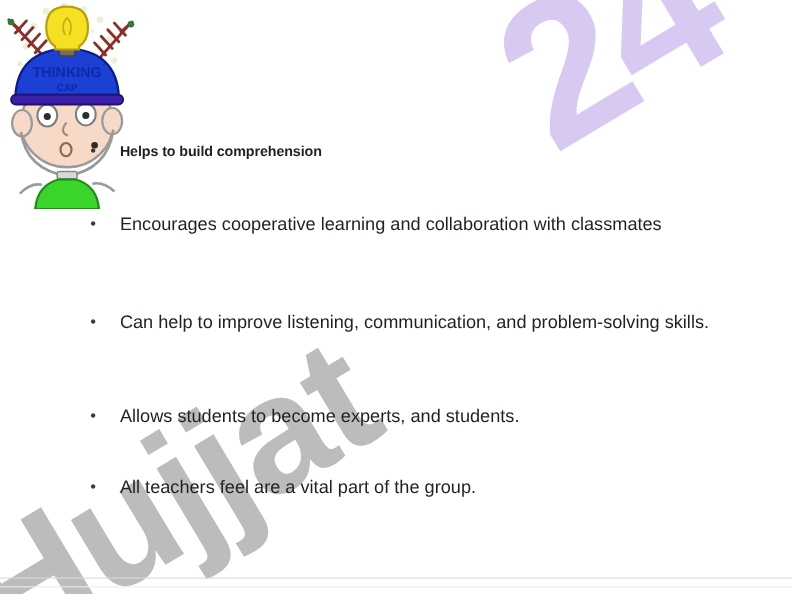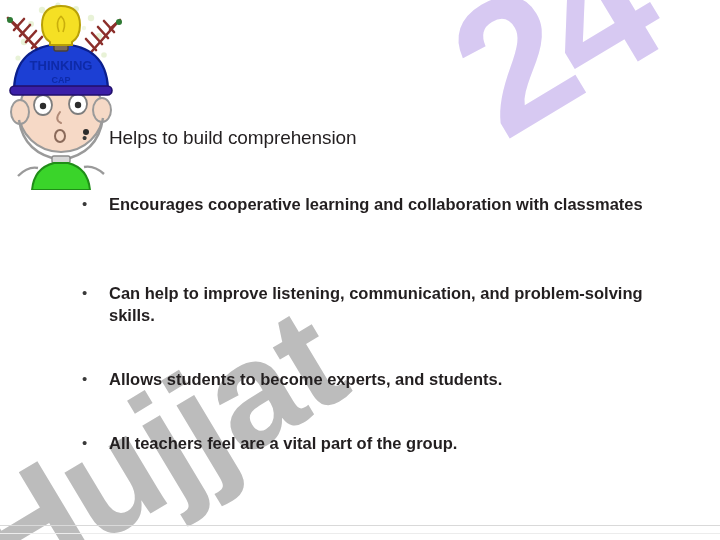--- a/index.html
+++ b/index.html
@@ -109,25 +109,24 @@
     text-align: left;
     padding-left: 2px;
     box-sizing: border-box;
   }
   .bullet-text {
     flex: 1 1 auto;
     font-family: "Liberation Sans", sans-serif;
     font-size: 16.5px;
     line-height: 22px;
     color: #231f20;
-    font-weight: bold;
   }
   .lead .bullet-text {
-    font-weight: 400;
-    font-size: 19px;
+    font-weight: 700;
+    font-size: 13px;
     letter-spacing: -0.1px;
   }
 
   #row-0 { left: 80px; top: 127px; width: 420px; }
   #row-1 { left: 80px; top: 193px; width: 580px; }
   #row-2 { left: 80px; top: 282px; width: 608px; }
   #row-3 { left: 80px; top: 368px; width: 560px; }
   #row-4 { left: 80px; top: 432px; width: 540px; }
 
   

